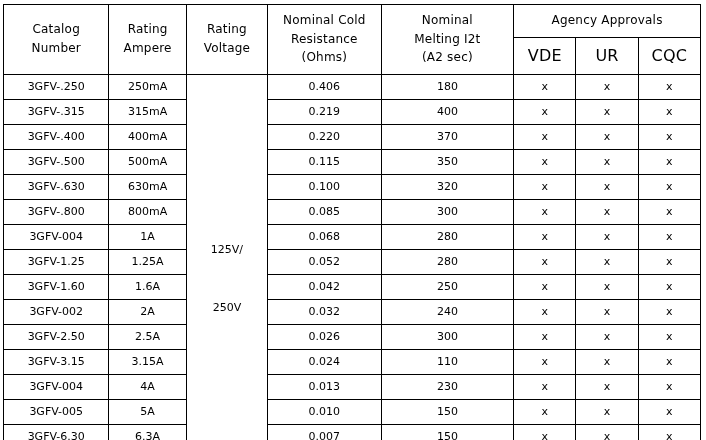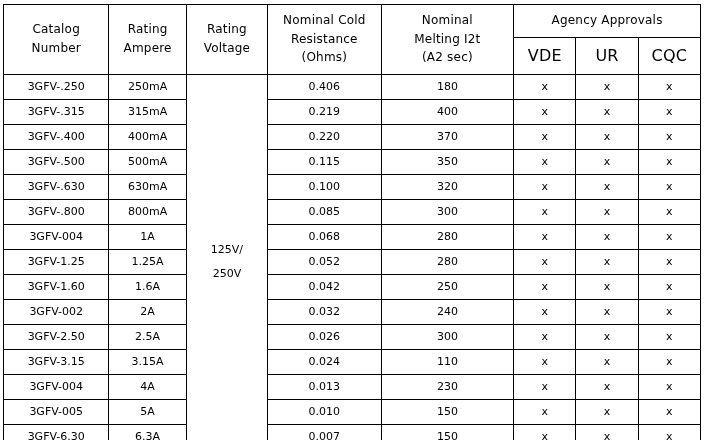--- a/index.html
+++ b/index.html
@@ -70,20 +70,21 @@
   }
   td.voltage {
     font-size: 11px;
     line-height: 2.2;
   }
   td.mark {
     font-size: 11px;
   }
   .v-line {
     display: block;
+    margin-top: 34px;
   }
   col.c-catalog { width: 105px; }
   col.c-amp { width: 77px; }
   col.c-volt { width: 81px; }
   col.c-res { width: 113px; }
   col.c-i2t { width: 132px; }
   col.c-vde { width: 62px; }
   col.c-ur { width: 62px; }
   col.c-cqc { width: 62px; }
 </style>

